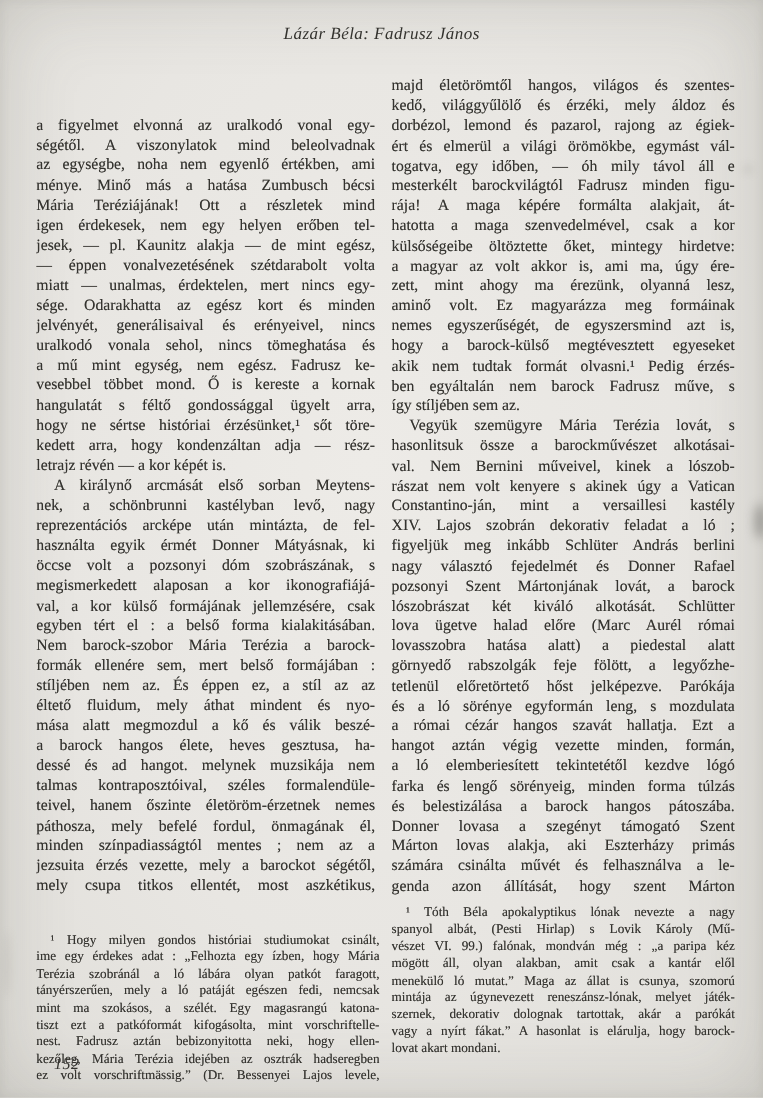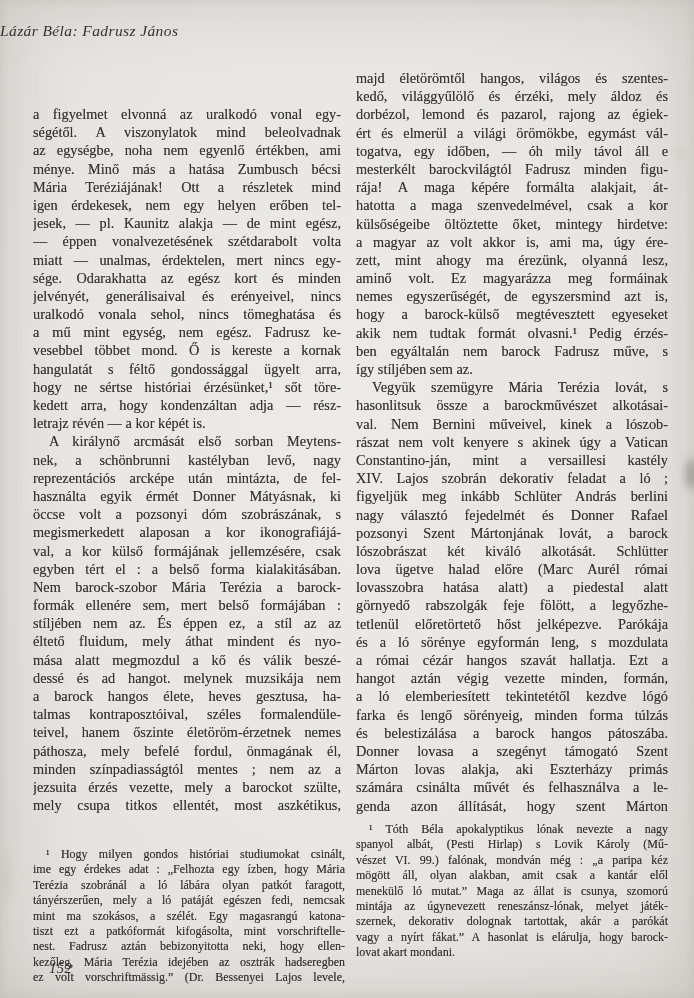--- a/index.html
+++ b/index.html
@@ -1,21 +1,21 @@
 <!DOCTYPE html>
 <html><head>
 <meta charset="utf-8">
 <style>
   html,body{margin:0;padding:0;width:694px;height:998px;overflow:hidden;
     font-family:"Liberation Serif","DejaVu Serif",serif;}
   body{background:#e8e6e2;color:#34332f;position:relative;}
   .page{position:absolute;inset:0;
     background:radial-gradient(ellipse at 48% 42%, #edebe7 0%, #e8e6e2 55%, #dfddd8 100%);
     box-shadow:inset 0 0 70px rgba(90,88,82,.20), inset 0 0 10px rgba(90,88,82,.10);}
-  .header{position:absolute;top:22px;left:0;right:0;text-align:left;
+  .header{position:absolute;top:22px;left:0;right:0;text-align:center;
     font-style:italic;font-size:15.5px;letter-spacing:.4px;color:#33322e;}
   .col{position:absolute;top:69px;}
   .col-left{left:33px;width:308px;margin-top:36px;}
   .col-right{left:356px;width:312px;}
   .body-block .ln{font-size:14.3px;height:18.2px;line-height:18.1px;}
   .fn .ln{font-size:12px;height:15.4px;line-height:15.3px;}
   .ln{text-align:justify;text-align-last:justify;overflow:hidden;white-space:normal;
     text-shadow:0 0 .5px rgba(52,51,47,.55);}
   .ln.end{text-align-last:left;}
   .body-block .ln.ind{padding-left:16px;}
@@ -65,27 +65,27 @@
         <div class="ln">használta egyik érmét Donner Mátyásnak, ki</div>
         <div class="ln">öccse volt a pozsonyi dóm szobrászának, s</div>
         <div class="ln">megismerkedett alaposan a kor ikonografiájá-</div>
         <div class="ln">val, a kor külső formájának jellemzésére, csak</div>
         <div class="ln">egyben tért el : a belső forma kialakitásában.</div>
         <div class="ln">Nem barock-szobor Mária Terézia a barock-</div>
         <div class="ln">formák ellenére sem, mert belső formájában :</div>
         <div class="ln">stíljében nem az. És éppen ez, a stíl az az</div>
         <div class="ln">éltető fluidum, mely áthat mindent és nyo-</div>
         <div class="ln">mása alatt megmozdul a kő és válik beszé-</div>
+        <div class="ln">a barock hangos élete, heves gesztusa, ha-</div>
         <div class="ln">dessé és ad hangot. melynek muzsikája nem</div>
-        <div class="ln">a barock hangos élete, heves gesztusa, ha-</div>
         <div class="ln">talmas kontraposztóival, széles formalendüle-</div>
         <div class="ln">teivel, hanem őszinte életöröm-érzetnek nemes</div>
         <div class="ln">páthosza, mely befelé fordul, önmagának él,</div>
         <div class="ln">minden színpadiasságtól mentes ; nem az a</div>
-        <div class="ln">jezsuita érzés vezette, mely a barockot szülte,</div>
+        <div class="ln">jezsuita érzés vezette, mely a barockot ségétől,</div>
         <div class="ln">mely csupa titkos ellentét, most aszkétikus,</div>
       </div>
     <div class="fn fn-left">
         <div class="ln ind">¹ Hogy milyen gondos históriai studiumokat csinált,</div>
         <div class="ln">ime egy érdekes adat : „Felhozta egy ízben, hogy Mária</div>
         <div class="ln">Terézia szobránál a ló lábára olyan patkót faragott,</div>
         <div class="ln">tányérszerűen, mely a ló patáját egészen fedi, nemcsak</div>
         <div class="ln">mint ma szokásos, a szélét. Egy magasrangú katona-</div>
         <div class="ln">tiszt ezt a patkóformát kifogásolta, mint vorschriftelle-</div>
         <div class="ln">nest. Fadrusz aztán bebizonyitotta neki, hogy ellen-</div>

